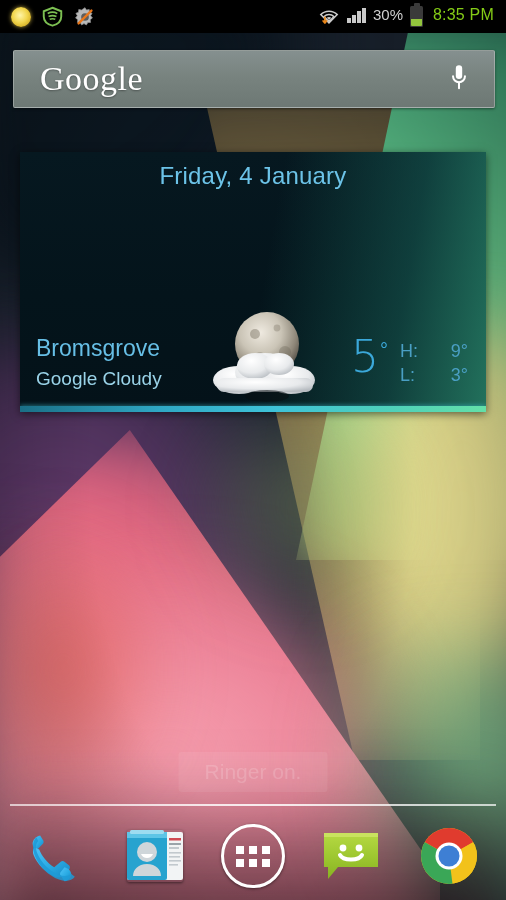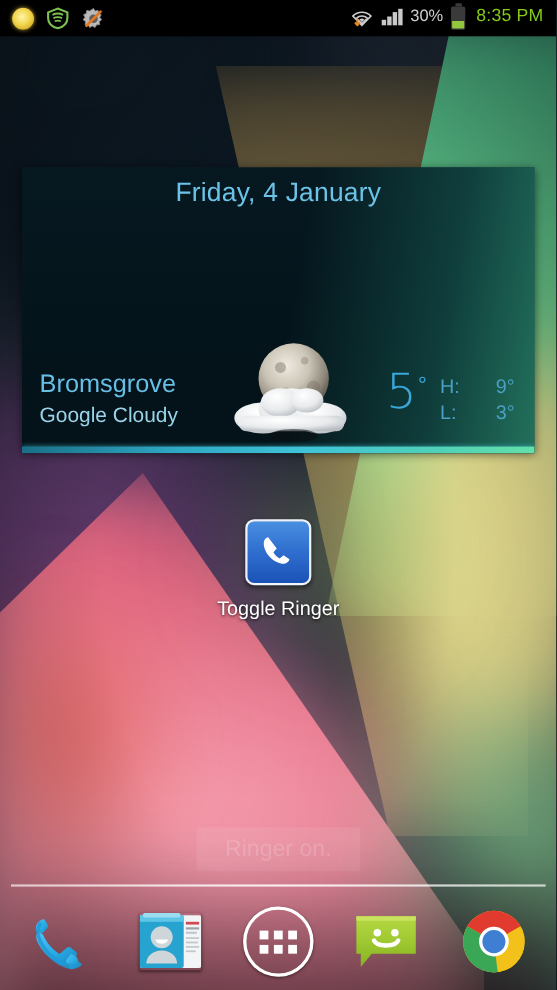--- a/index.html
+++ b/index.html
@@ -353,20 +353,30 @@
           <i></i>
       </div>
       <div class="batt-pct">30%</div>
       <div class="ic-batt">
           <div class="fill" style="height: 30%;"></div>
         </div>
       <div class="sb-clock">8:35 PM</div>
     </div>
   </div>
 
+  <div class="searchbar">
+    <div class="g-logo">Google</div>
+    <div class="mic">
+      <svg width="22" height="32" viewBox="0 0 24 34">
+        <rect x="8.5" y="2" width="7" height="15" rx="3.5" fill="#ffffff"></rect>
+        <path d="M5.5 14 a6.5 6.5 0 0 0 13 0" fill="none" stroke="#ffffff" stroke-width="2.2" stroke-linecap="round"></path>
+        <path d="M12 21 v6" stroke="#ffffff" stroke-width="2.2" stroke-linecap="round"></path>
+      </svg>
+    </div>
+  </div>
 
   <div class="widget">
 
     <div class="w-date">Friday, 4 January</div>
 
 
     <div class="w-city">Bromsgrove</div>
     <div class="w-cond">Google Cloudy</div>
 
     <div class="w-icon">
@@ -412,28 +422,20 @@
         <div class="row">
           <span class="lbl">L:</span>
           <span class="val">3°</span>
         </div>
       </div>
     </div>
 
     <div class="widget-accent"></div>
   </div>
 
-  <div class="shortcut">
-    <div class="sc-icon">
-      <svg width="38" height="38" viewBox="0 0 24 24">
-        <path d="M6.2 3.4 c-1.1 0.2 -2.1 1.1 -2.4 2.3 -0.6 2.4 0.6 6.1 3.3 9 2.8 2.9 6.5 4.3 8.9 3.8 1.3 -0.3 2.2 -1.3 2.4 -2.4 l-3.4 -2.4 -2.2 1.9 c-1.5 -0.7 -2.7 -1.8 -3.6 -3.5 l1.9 -2.2 Z" fill="#ffffff"></path>
-      </svg>
-    </div>
-    <div class="sc-label">Toggle Ringer</div>
-  </div>
 
   <div class="toast">Ringer on.</div>
 
   <div class="dock-divider"></div>
   <div class="dock">
 
     <div class="dock-item">
       <div class="d-phone">
         <svg width="60" height="60" viewBox="0 0 64 64">
           <defs>

